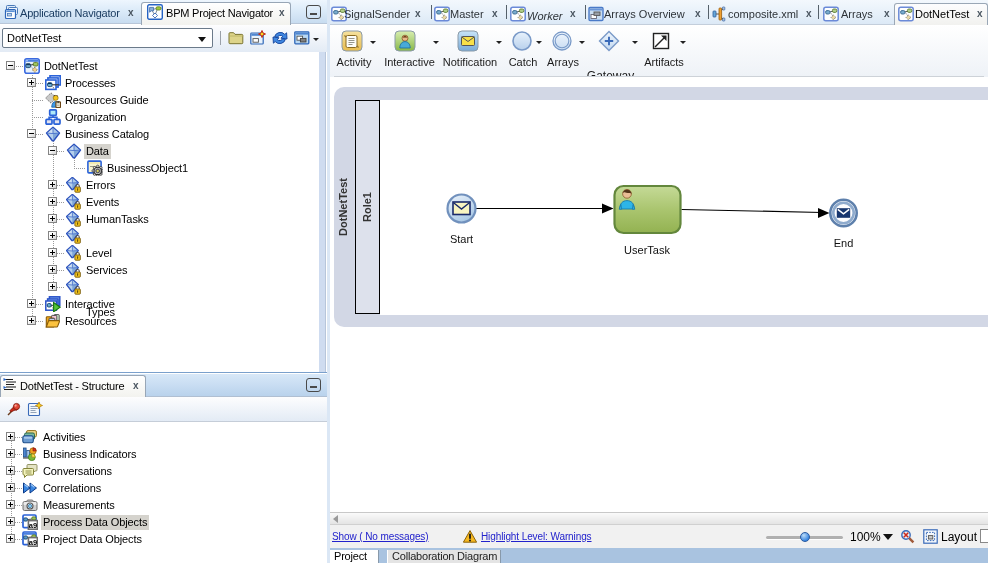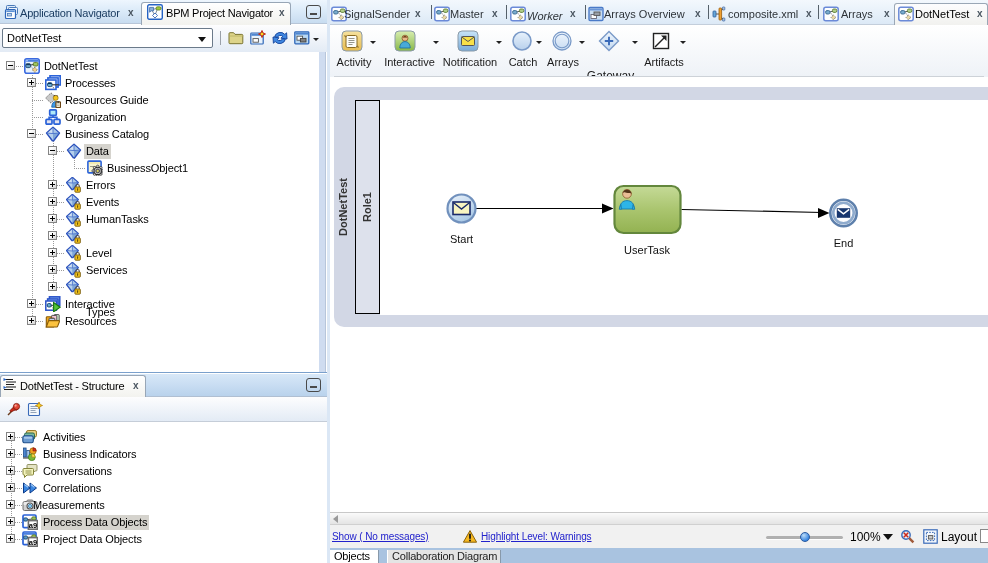--- a/index.html
+++ b/index.html
@@ -470,21 +470,21 @@
           <div class="doth" style="left:11px;top:82px;width:11px;"></div>
           <div class="eb plus" style="left:6px;top:77px;"></div>
           <div class="ticon" style="left:22px;top:74px;"><svg width="16" height="16" viewBox="0 0 16 16">
               <rect x="1" y="4.5" width="14" height="9" rx="1.6" fill="#d0d0d0" stroke="#707070" stroke-width="1"></rect>
               <rect x="1.6" y="5.1" width="12.8" height="3" rx="1.2" fill="#eaeaea"></rect>
               <path d="M4.5 4.5 L5.5 3 h5 L11.5 4.5" fill="#c0c0c0" stroke="#707070" stroke-width="0.9"></path>
               <circle cx="8" cy="9" r="3" fill="#fff" stroke="#555" stroke-width="1.1"></circle>
               <circle cx="8" cy="9" r="1.7" fill="#88c8e8" stroke="#3a7aa8" stroke-width="0.8"></circle>
             </svg></div>
           <div class="trow" style="left:0;top:74px;width:327px;">
-            <div class="lbl" style="left:31px;">Measurements</div>
+            <div class="lbl" style="left:41px;">Measurements</div>
           </div>
           <div class="doth" style="left:11px;top:99px;width:11px;"></div>
           <div class="eb plus" style="left:6px;top:94px;"></div>
           <div class="ticon" style="left:22px;top:91px;"><svg width="16" height="16" viewBox="0 0 16 16">
               <rect x="1" y="1" width="13" height="12.6" rx="1.2" fill="#fdfeff" stroke="#2a62d8" stroke-width="1.7"></rect>
               <path d="M5.2 5.6 L10.5 5" stroke="#333" stroke-width="0.9"></path>
               <rect x="1.7" y="3.9" width="3.8" height="3.2" rx="1.2" fill="#5a9ac8" stroke="#17466e" stroke-width="0.9"></rect>
               <rect x="9.8" y="2.9" width="4.2" height="3" rx="1.2" fill="#9ec45e" stroke="#55741e" stroke-width="0.9"></rect>
               <rect x="6.4" y="6.6" width="9" height="8.6" fill="#fff" stroke="#6e6e6e" stroke-width="1.6"></rect>
               <text x="10.9" y="13.6" font-family="Liberation Sans" font-size="7.5" font-weight="bold" text-anchor="middle" fill="#000">a9</text>
@@ -742,18 +742,18 @@
           </svg></div>
         <div class="ticon" style="left:593px;top:4px;"><svg width="15" height="15" viewBox="0 0 15 15">
             <rect x="0.8" y="0.8" width="13.4" height="13.4" fill="#f4f8fc" stroke="#3a6ab8" stroke-width="1.2"></rect>
             <rect x="3.4" y="3.4" width="8.2" height="8.2" fill="none" stroke="#3a6ab8" stroke-width="1" stroke-dasharray="1.6 1.2"></rect>
             <rect x="5.4" y="6.6" width="4.4" height="3.4" fill="#c8c8c8" stroke="#555" stroke-width="0.9"></rect>
           </svg></div>
         <div style="position:absolute;left:611px;top:5px;font-size:12px;">Layout</div>
         <div style="position:absolute;left:650px;top:4px;width:14px;height:14px;background:#fff;border:1px solid #888;"></div>
     </div>
     <div id="btabs">
-      <div class="btab active" style="left:0;width:49px;">Objects</div>
+      <div class="btab active" style="left:0;width:49px;">Project</div>
       <div class="btab inactive" style="left:49px;width:114px;margin-left:8px;">Collaboration Diagram</div>
     </div>
   </div>
 
 </div>
 
 </body></html>

